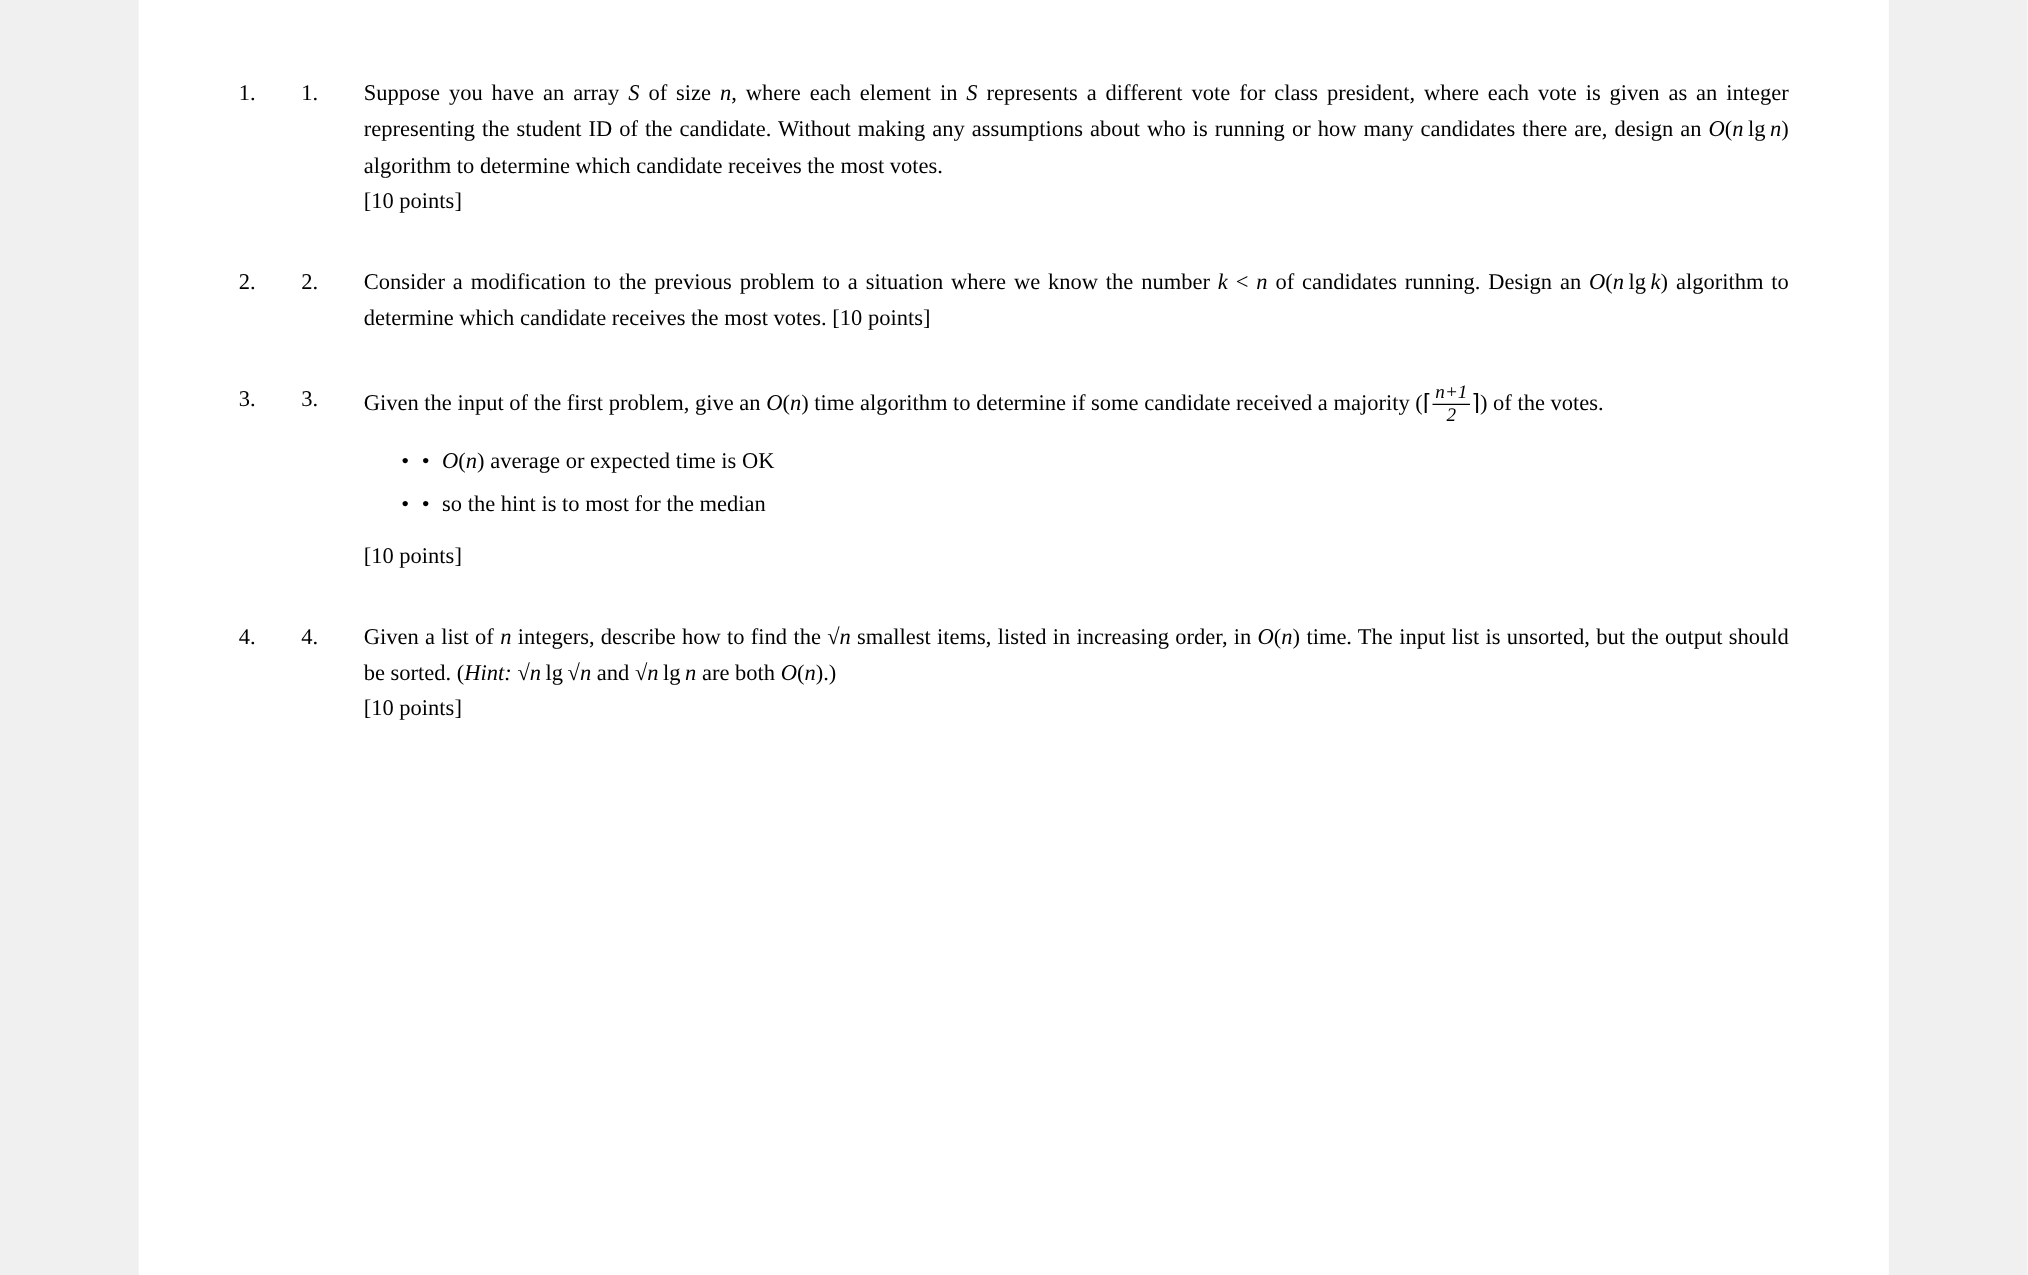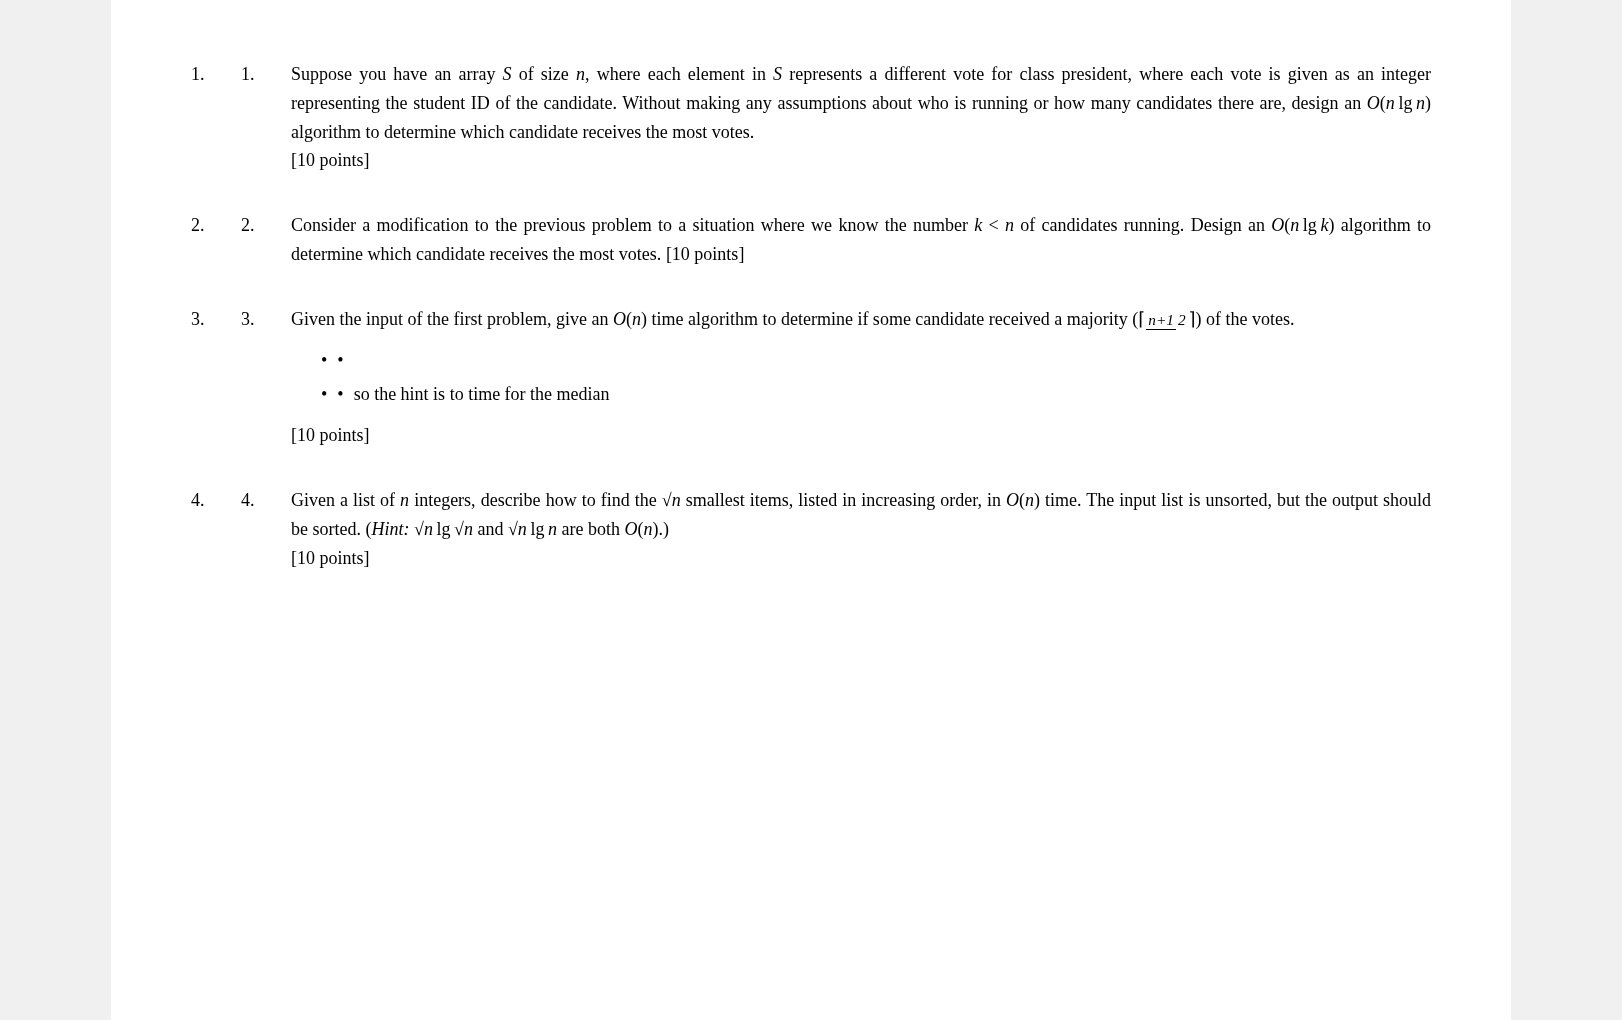--- a/index.html
+++ b/index.html
@@ -78,21 +78,21 @@
       font-size: 18px;
       flex-shrink: 0;
     }
 
     .bracket-points {
       margin-top: 10px;
     }
 
     .fraction {
       display: inline-flex;
-      flex-direction: row;
+      flex-direction: column;
       align-items: center;
       vertical-align: middle;
       font-size: 0.85em;
       line-height: 1.2;
       margin: 0 1px;
     }
 
     .fraction .numerator {
       border-bottom: 1px solid #000;
       padding: 0 2px;
@@ -140,24 +140,25 @@
         <p>
           Given the input of the first problem, give an <em>O</em>(<em>n</em>) time algorithm to determine if some
           candidate received a majority (⌈<span class="fraction">
               <span class="numerator"><em>n</em>+1</span>
               <span class="denominator">2</span>
             </span>⌉) of the votes.
         </p>
         <ul class="sub-list">
           <li>
             <span style="margin-right:10px;">•</span>
+            <span><em>O</em>(<em>n</em>) average or expected time is OK</span>
           </li>
           <li>
             <span style="margin-right:10px;">•</span>
-            <span>so the hint is to time for the median</span>
+            <span>so the hint is to most for the median</span>
           </li>
         </ul>
         <div class="bracket-points">
           <span class="points">[10 points]</span>
         </div>
       </div>
     </li>
 
     <li>
       <span style="min-width:40px; margin-right:10px; flex-shrink:0;">4.</span>

